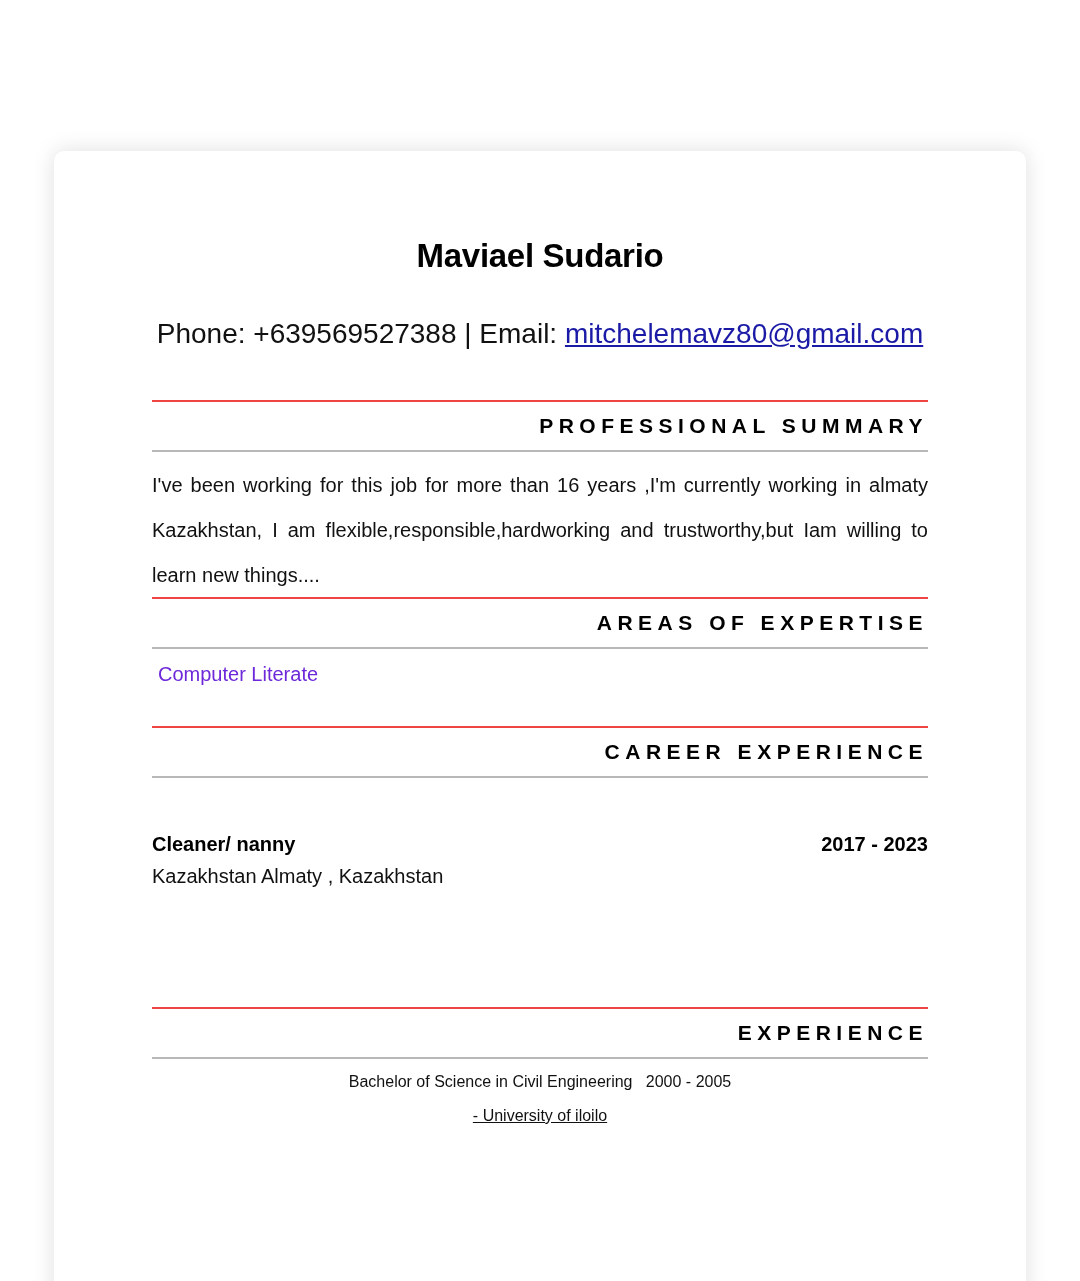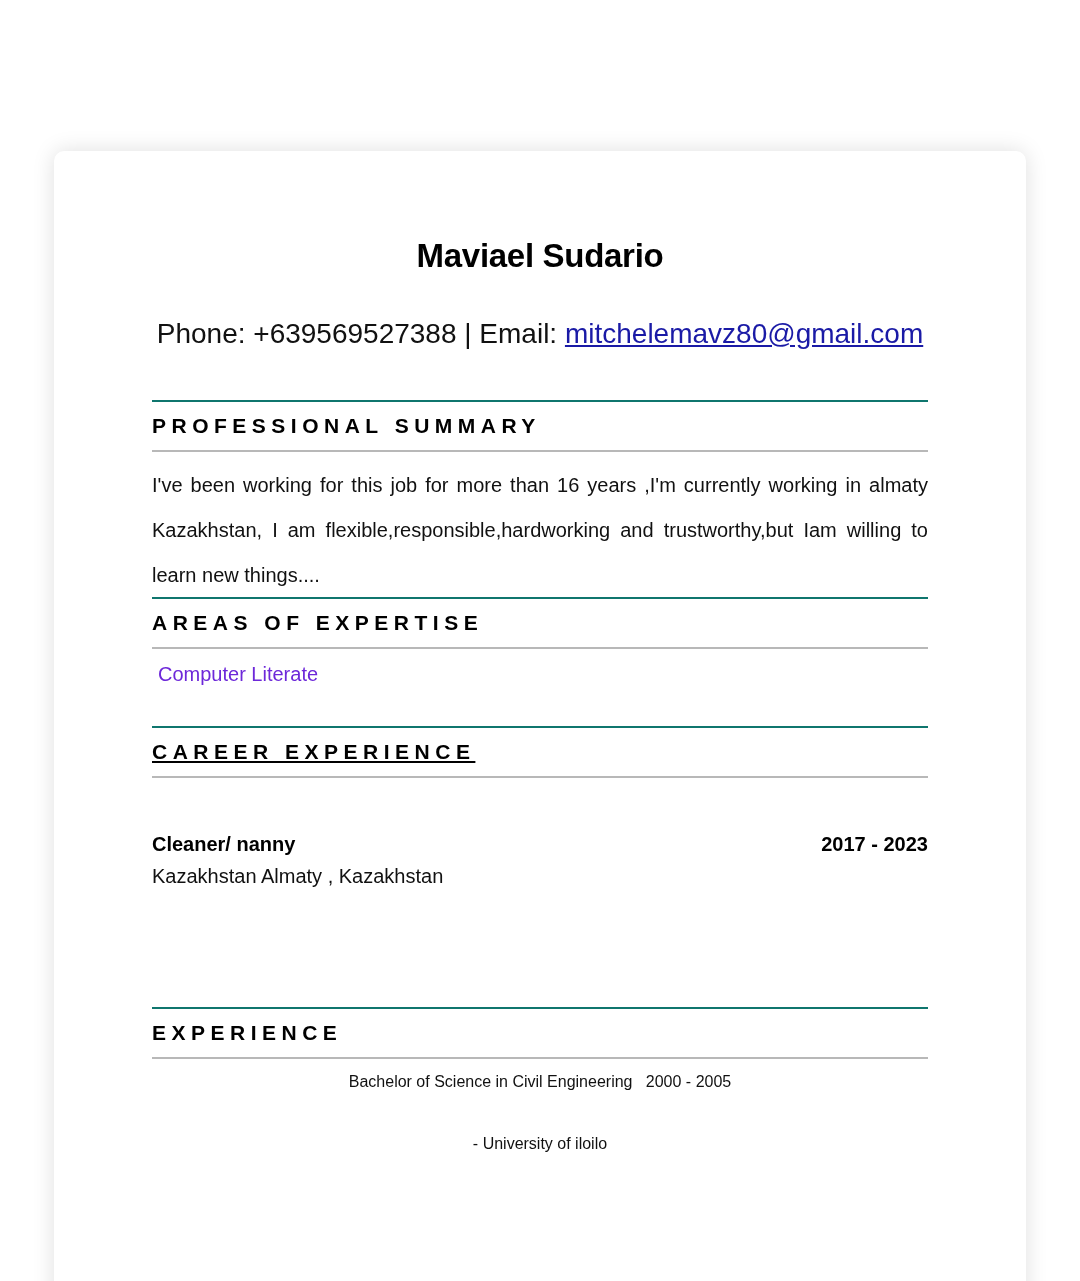--- a/index.html
+++ b/index.html
@@ -53,24 +53,24 @@
       margin-top: 12px;
     }
     .contact a {
       color: #1a1aa6;
       text-decoration: underline;
     }
     .section-head {
       position: absolute;
       left: 0;
       width: 776px;
-      border-top: 2px solid #0f766e;
+      border-top: 2px solid #ef4444;
       border-bottom: 2px solid #b8b8b8;
       height: 48px;
-      text-align: left;
+      text-align: right;
       font-size: 21px;
       font-weight: bold;
       letter-spacing: 5.5px;
       line-height: 48px;
       color: #000;
     }
     .summary-text {
       position: absolute;
       top: 312px;
       left: 0;
@@ -133,25 +133,25 @@
       <span>Email:</span>
       <a href="mailto:mitchelemavz80@gmail.com">mitchelemavz80@gmail.com</a>
     </div>
 
     <div class="section-head" style="top:249px;">PROFESSIONAL SUMMARY</div>
     <div class="summary-text">I've been working for this job for more than 16 years ,I'm currently working in almaty Kazakhstan, I am flexible,responsible,hardworking and trustworthy,but Iam willing to learn new things....</div>
 
     <div class="section-head" style="top:446px;">AREAS OF EXPERTISE</div>
     <div class="expertise-item">Computer Literate</div>
 
-    <div class="section-head" style="top:575px;text-decoration:underline;">CAREER EXPERIENCE</div>
+    <div class="section-head" style="top:575px;">CAREER EXPERIENCE</div>
     <div class="job-row">
       <span>Cleaner/ nanny</span>
       <span>2017 - 2023</span>
     </div>
     <div class="job-location">Kazakhstan Almaty , Kazakhstan</div>
 
     <div class="section-head" style="top:856px;">EXPERIENCE</div>
     <div class="edu-line" style="top:922px;">Bachelor of Science in Civil Engineering   2000 - 2005</div>
-    <div class="edu-line" style="top:984px;">- University of iloilo</div>
+    <div class="edu-line" style="top:956px;text-decoration:underline;">- University of iloilo</div>
 
   </div>
 </div>
 
 </body></html>

